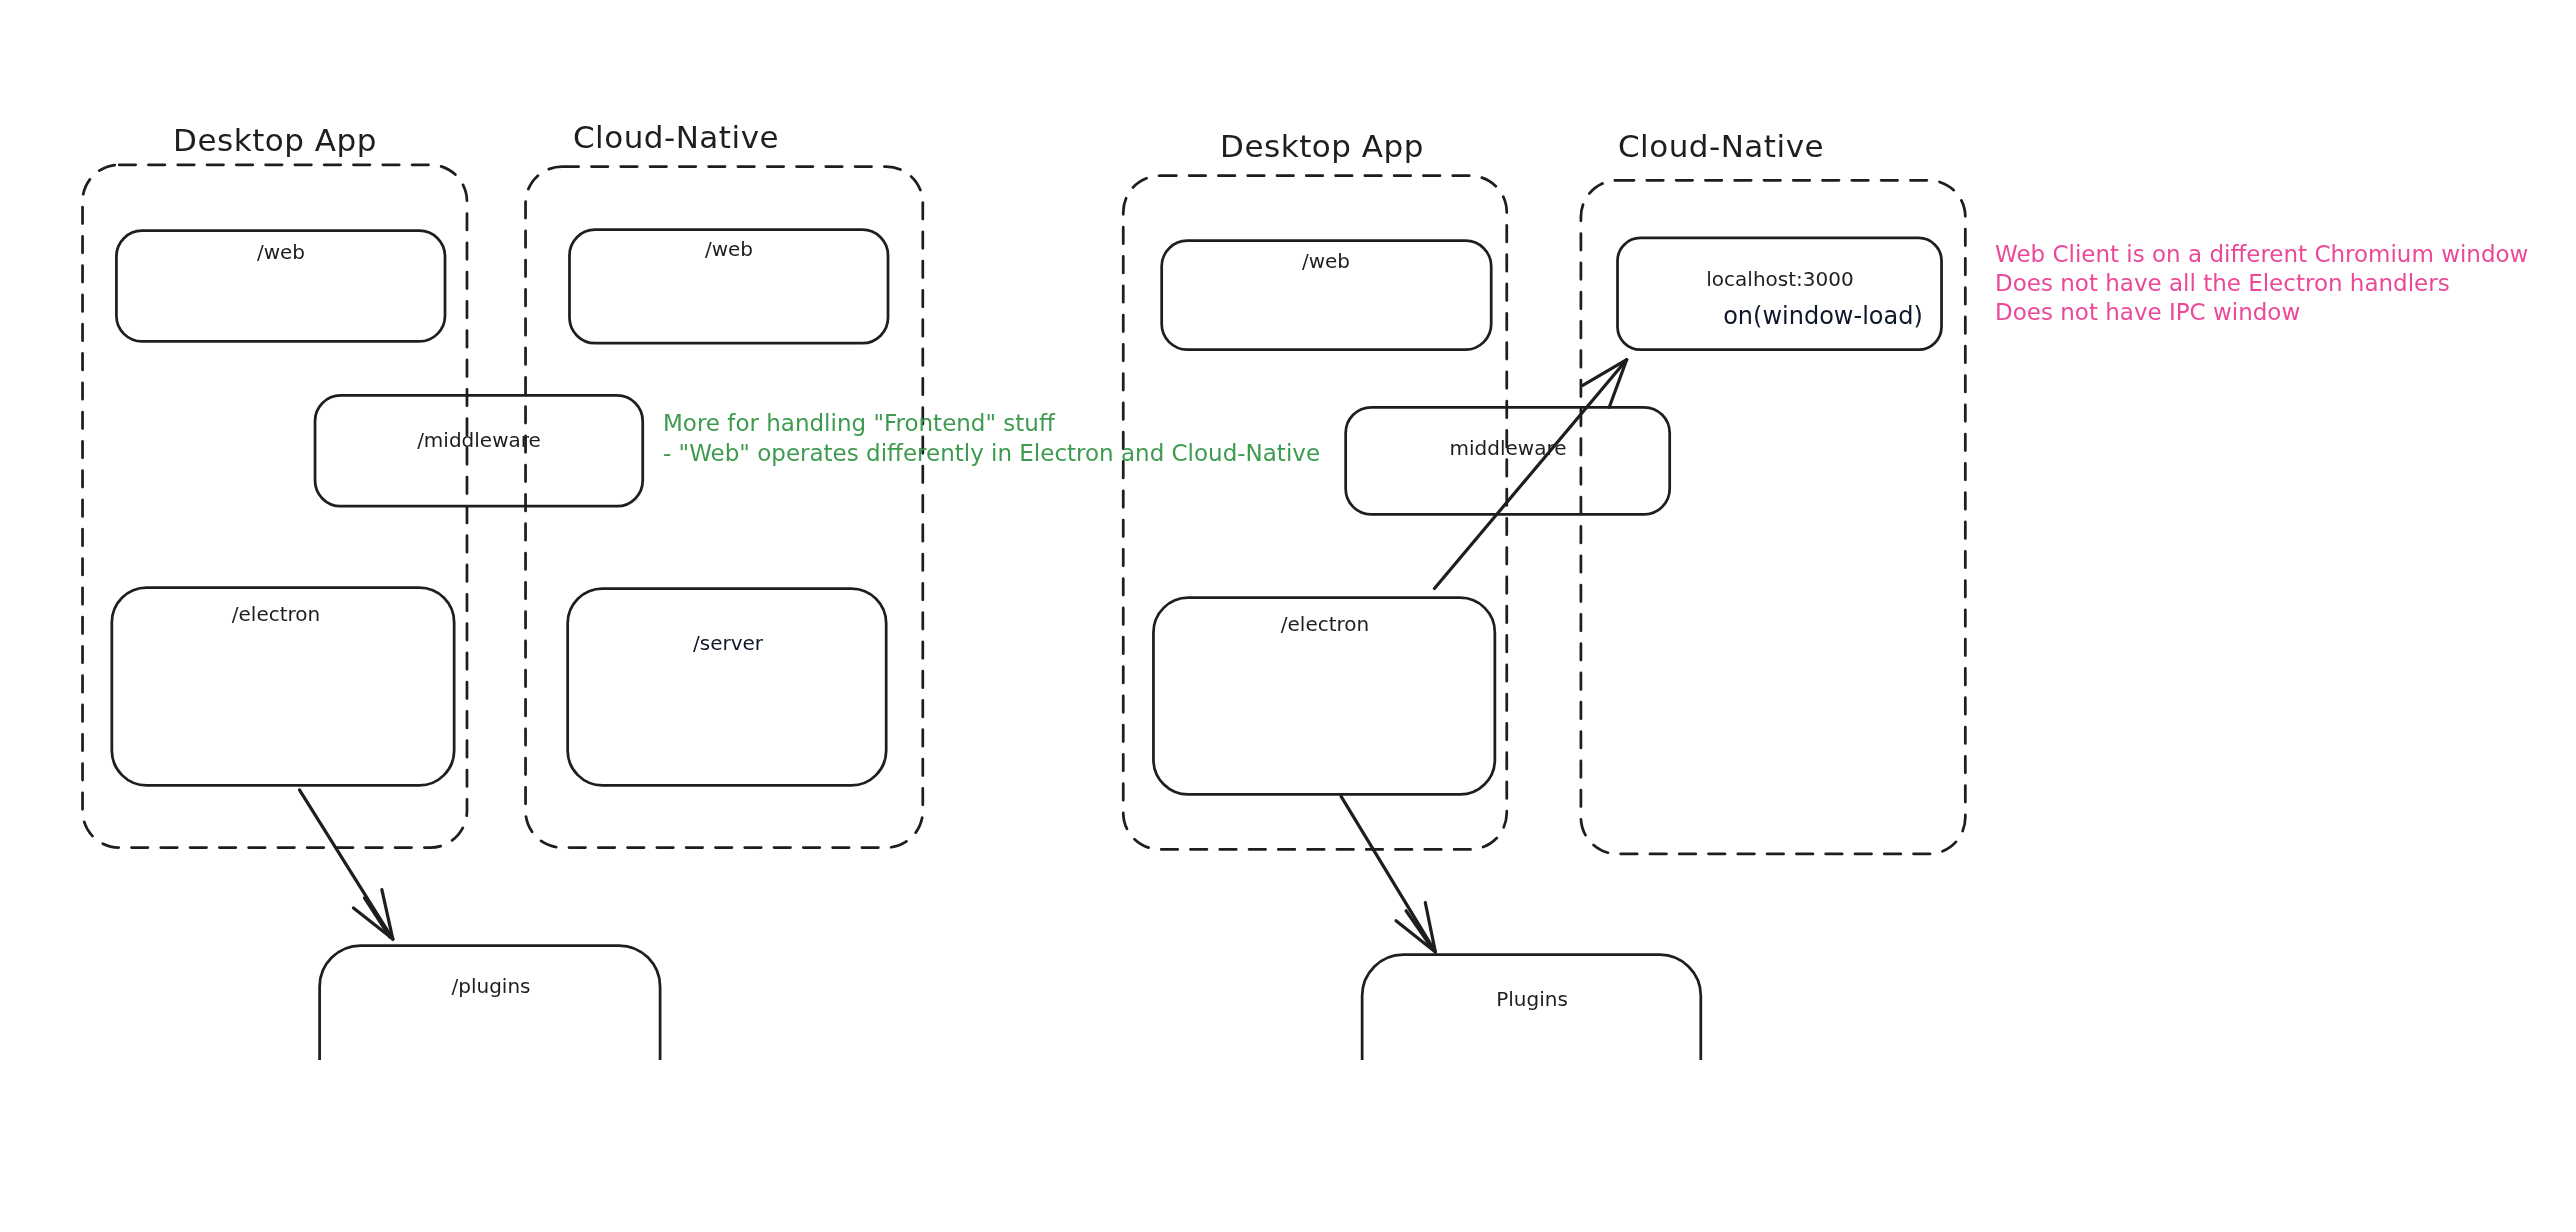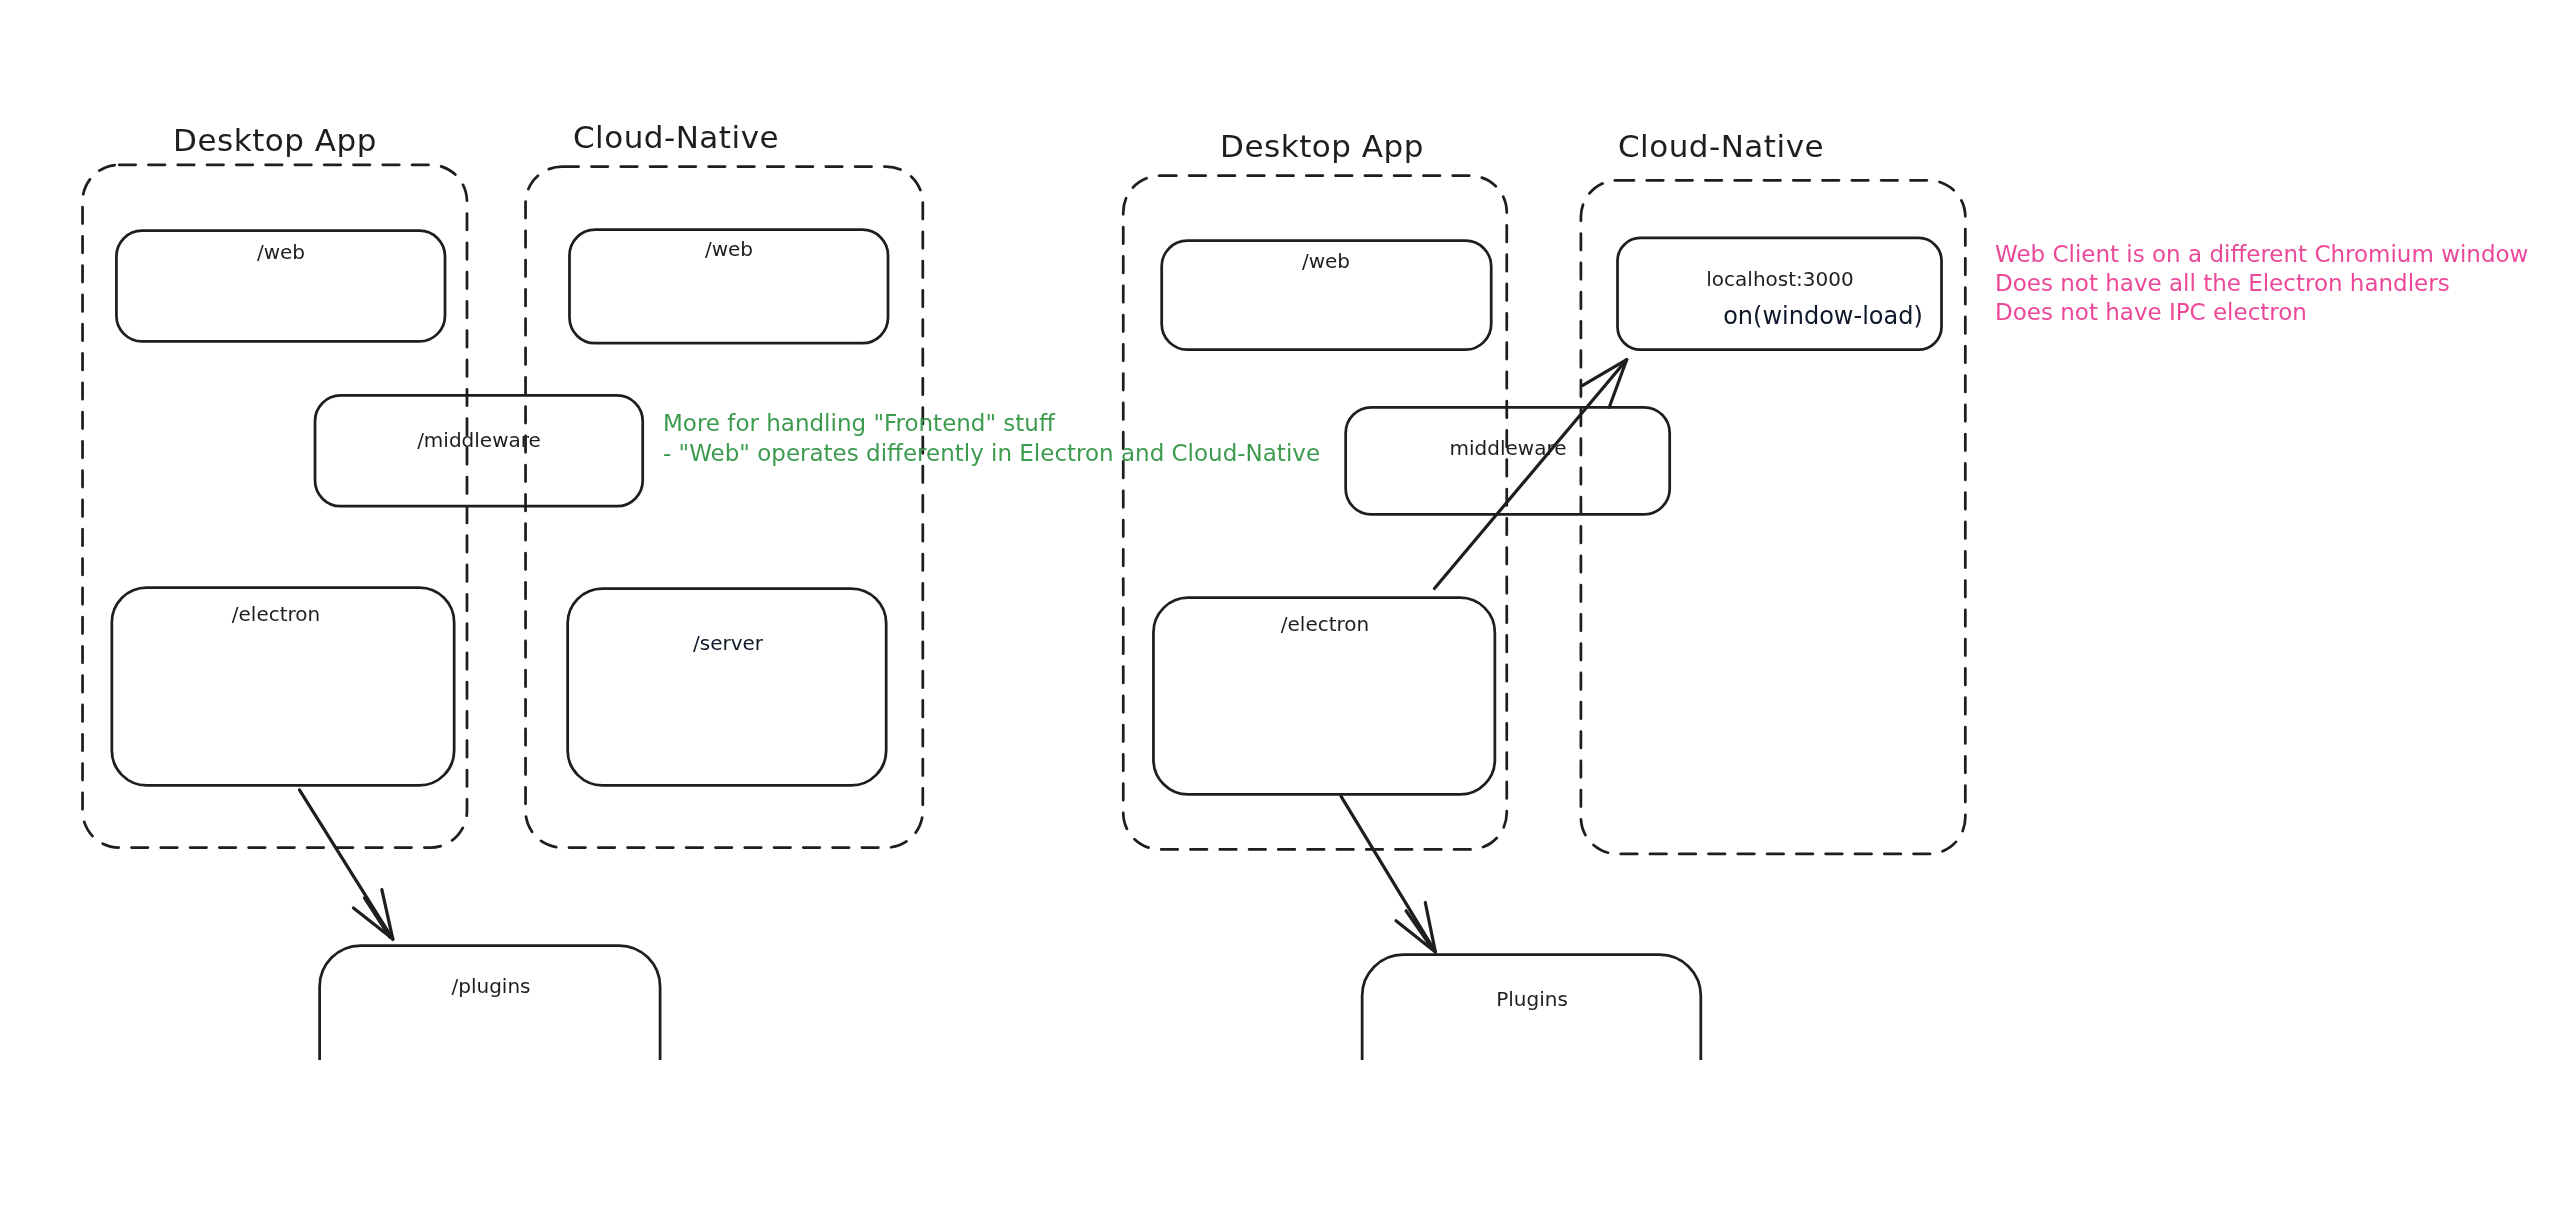--- a/index.html
+++ b/index.html
@@ -92,17 +92,17 @@
   <div class="label box-label" style="left:1326px;top:249px;">/web</div>
   <div class="label box-label" style="left:1780px;top:251px;margin-top:16px;">localhost:3000</div>
   <div class="label red-text" style="left:1823px;top:302px;font-size:24px;">on(window-load)</div>
   <div class="label box-label" style="left:1508px;top:436px;">middleware</div>
   <div class="label box-label" style="left:1325px;top:612px;">/electron</div>
   <div class="label box-label" style="left:1532px;top:987px;">Plugins</div>
 
   <div class="note note-red" style="left:1995px;top:240px;line-height:29px;">
     <div>Web Client is on a different Chromium window</div>
     <div>Does not have all the Electron handlers</div>
-    <div>Does not have IPC electron</div>
+    <div>Does not have IPC window</div>
   </div>
 
 </div>
 
 
 </body></html>

